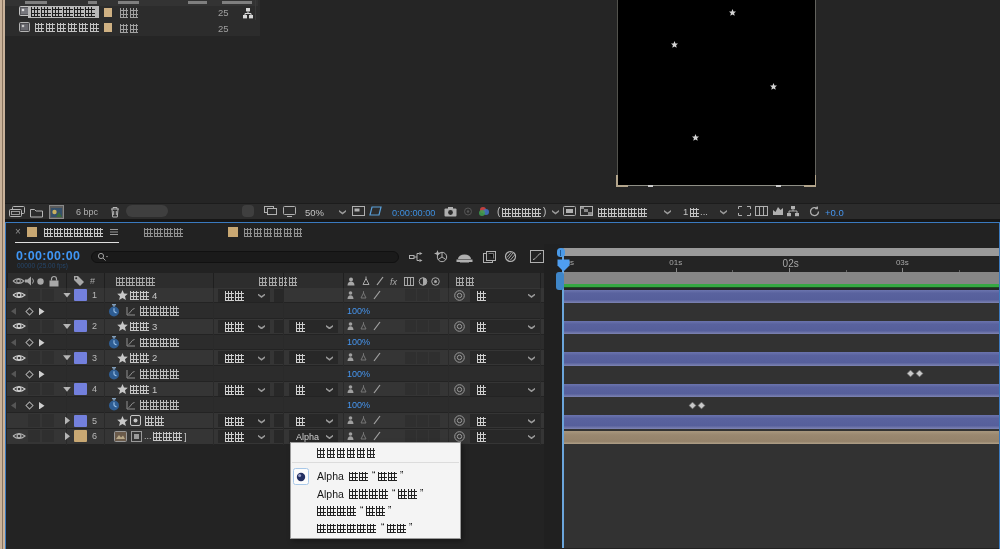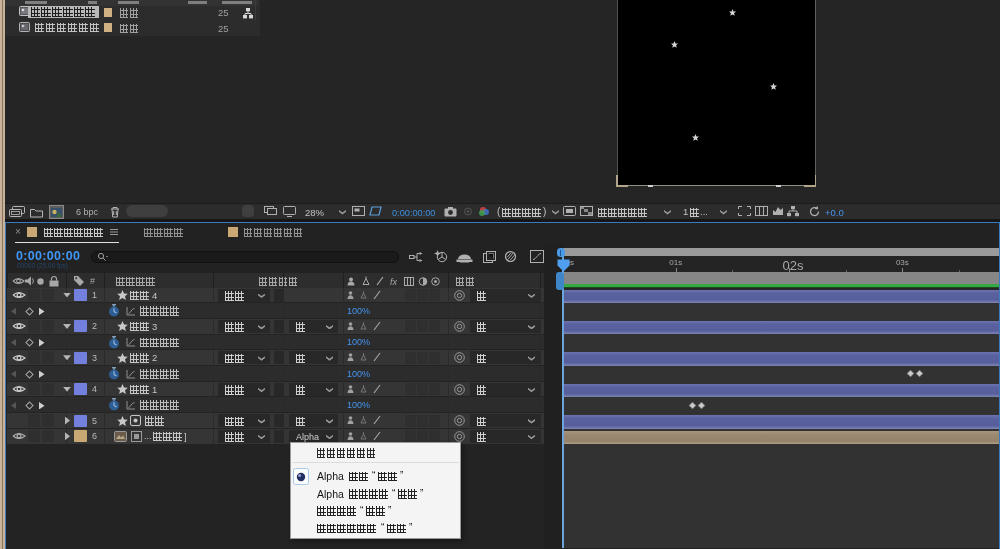--- a/index.html
+++ b/index.html
@@ -115,21 +115,21 @@
 <div class="ab" style="left:260px;top:203px;width:740px;height:1px;background:#1c1c1c;"></div>
 <div class="ab" style="left:260px;top:204px;width:740px;height:18px;background:#2c2c2c;"></div>
 <svg width="13" height="11" style="left:264px;top:206px">
     <rect x="0.5" y="0.5" width="9" height="6" fill="none" stroke="#b0b0b0"></rect>
     <rect x="3.5" y="2.5" width="9" height="6" fill="#2c2c2c" stroke="#b0b0b0"></rect>
   </svg>
 <svg width="13" height="11" style="left:283px;top:206px">
     <rect x="0.5" y="0.5" width="12" height="8" rx="1" fill="none" stroke="#b0b0b0"></rect>
     <path d="M4 10.5 h5" stroke="#b0b0b0"></path>
   </svg>
-<span class="t" style="left:305px;top:208px;color:#c4c4c4;font-size:9.5px;">28%</span>
+<span class="t" style="left:305px;top:208px;color:#c4c4c4;font-size:9.5px;">50%</span>
 <span class="ab" style="left:339px;top:210px;width:7px;height:4.5px;background:#9a9a9a;clip-path:polygon(0 0,50% 55%,100% 0,100% 40%,50% 100%,0 40%)"></span>
 <svg width="13" height="11" style="left:352px;top:206px">
     <rect x="0.5" y="0.5" width="12" height="9" fill="none" stroke="#b0b0b0"></rect>
     <rect x="2.5" y="2.5" width="5" height="3" fill="#b0b0b0"></rect>
   </svg>
 <svg width="13" height="11" style="left:370px;top:206px">
     <path d="M2 1 L11 1 L9 9 L0 9 Z" fill="none" stroke="#5a9fd8" stroke-width="1.2"></path>
   </svg>
 <span class="t" style="left:392px;top:208.5px;color:#3d8fe0;font-size:9.2px;">0:00:00:00</span>
 <svg width="13" height="10" style="left:444px;top:207px">
@@ -711,21 +711,21 @@
   </i>
 <span class="ab" style="left:528px;top:434.79999999999995px;width:7px;height:4.5px;background:#9a9a9a;clip-path:polygon(0 0,50% 55%,100% 0,100% 40%,50% 100%,0 40%)"></span>
 <div class="ab" style="left:543.5px;top:244px;width:20.5px;height:305px;background:#202020;"></div>
 <div class="ab" style="left:564px;top:244px;width:435px;height:303.5px;background:#323232;"></div>
 <div class="ab" style="left:564px;top:244px;width:435px;height:4.5px;background:#222;"></div>
 <div class="ab" style="left:561px;top:248.3px;width:438px;height:7.3px;background:#9a9a9a;border-radius:3.5px 0 0 3.5px"></div>
 <div class="ab" style="left:564px;top:255.6px;width:435px;height:16.4px;background:#242424;"></div>
 <span class="t" style="left:669.3px;top:258.5px;color:#a8a8a8;font-size:8px;">01s</span>
 <div class="ab" style="left:675.8px;top:267.5px;width:1px;height:4.5px;background:#8a8a8a;"></div>
 <div class="ab" style="left:732.4px;top:269.5px;width:1px;height:2.5px;background:#666;"></div>
-<span class="t" style="left:782.6px;top:258.5px;color:#a8a8a8;font-size:13px;">02s</span>
+<span class="t" style="left:782.6px;top:258.5px;color:#a8a8a8;font-size:10px;">02s</span>
 <div class="ab" style="left:789.1px;top:267.5px;width:1px;height:4.5px;background:#8a8a8a;"></div>
 <div class="ab" style="left:845.7px;top:269.5px;width:1px;height:2.5px;background:#666;"></div>
 <span class="t" style="left:895.9px;top:258.5px;color:#a8a8a8;font-size:8px;">03s</span>
 <div class="ab" style="left:902.4px;top:267.5px;width:1px;height:4.5px;background:#8a8a8a;"></div>
 <div class="ab" style="left:959.0px;top:269.5px;width:1px;height:2.5px;background:#666;"></div>
 <span class="t" style="left:565.5px;top:258.5px;color:#a8a8a8;font-size:8px;">0s</span>
 <div class="ab" style="left:561px;top:272.3px;width:438px;height:11.7px;background:#868686;"></div>
 <div class="ab" style="left:561px;top:284px;width:438px;height:2.6px;background:#36a843;"></div>
 <div class="ab" style="left:561px;top:286.6px;width:438px;height:1.6px;background:#1c4a20;"></div>
 <div class="ab" style="left:561px;top:288.2px;width:438px;height:1.8px;background:#262626;"></div>

